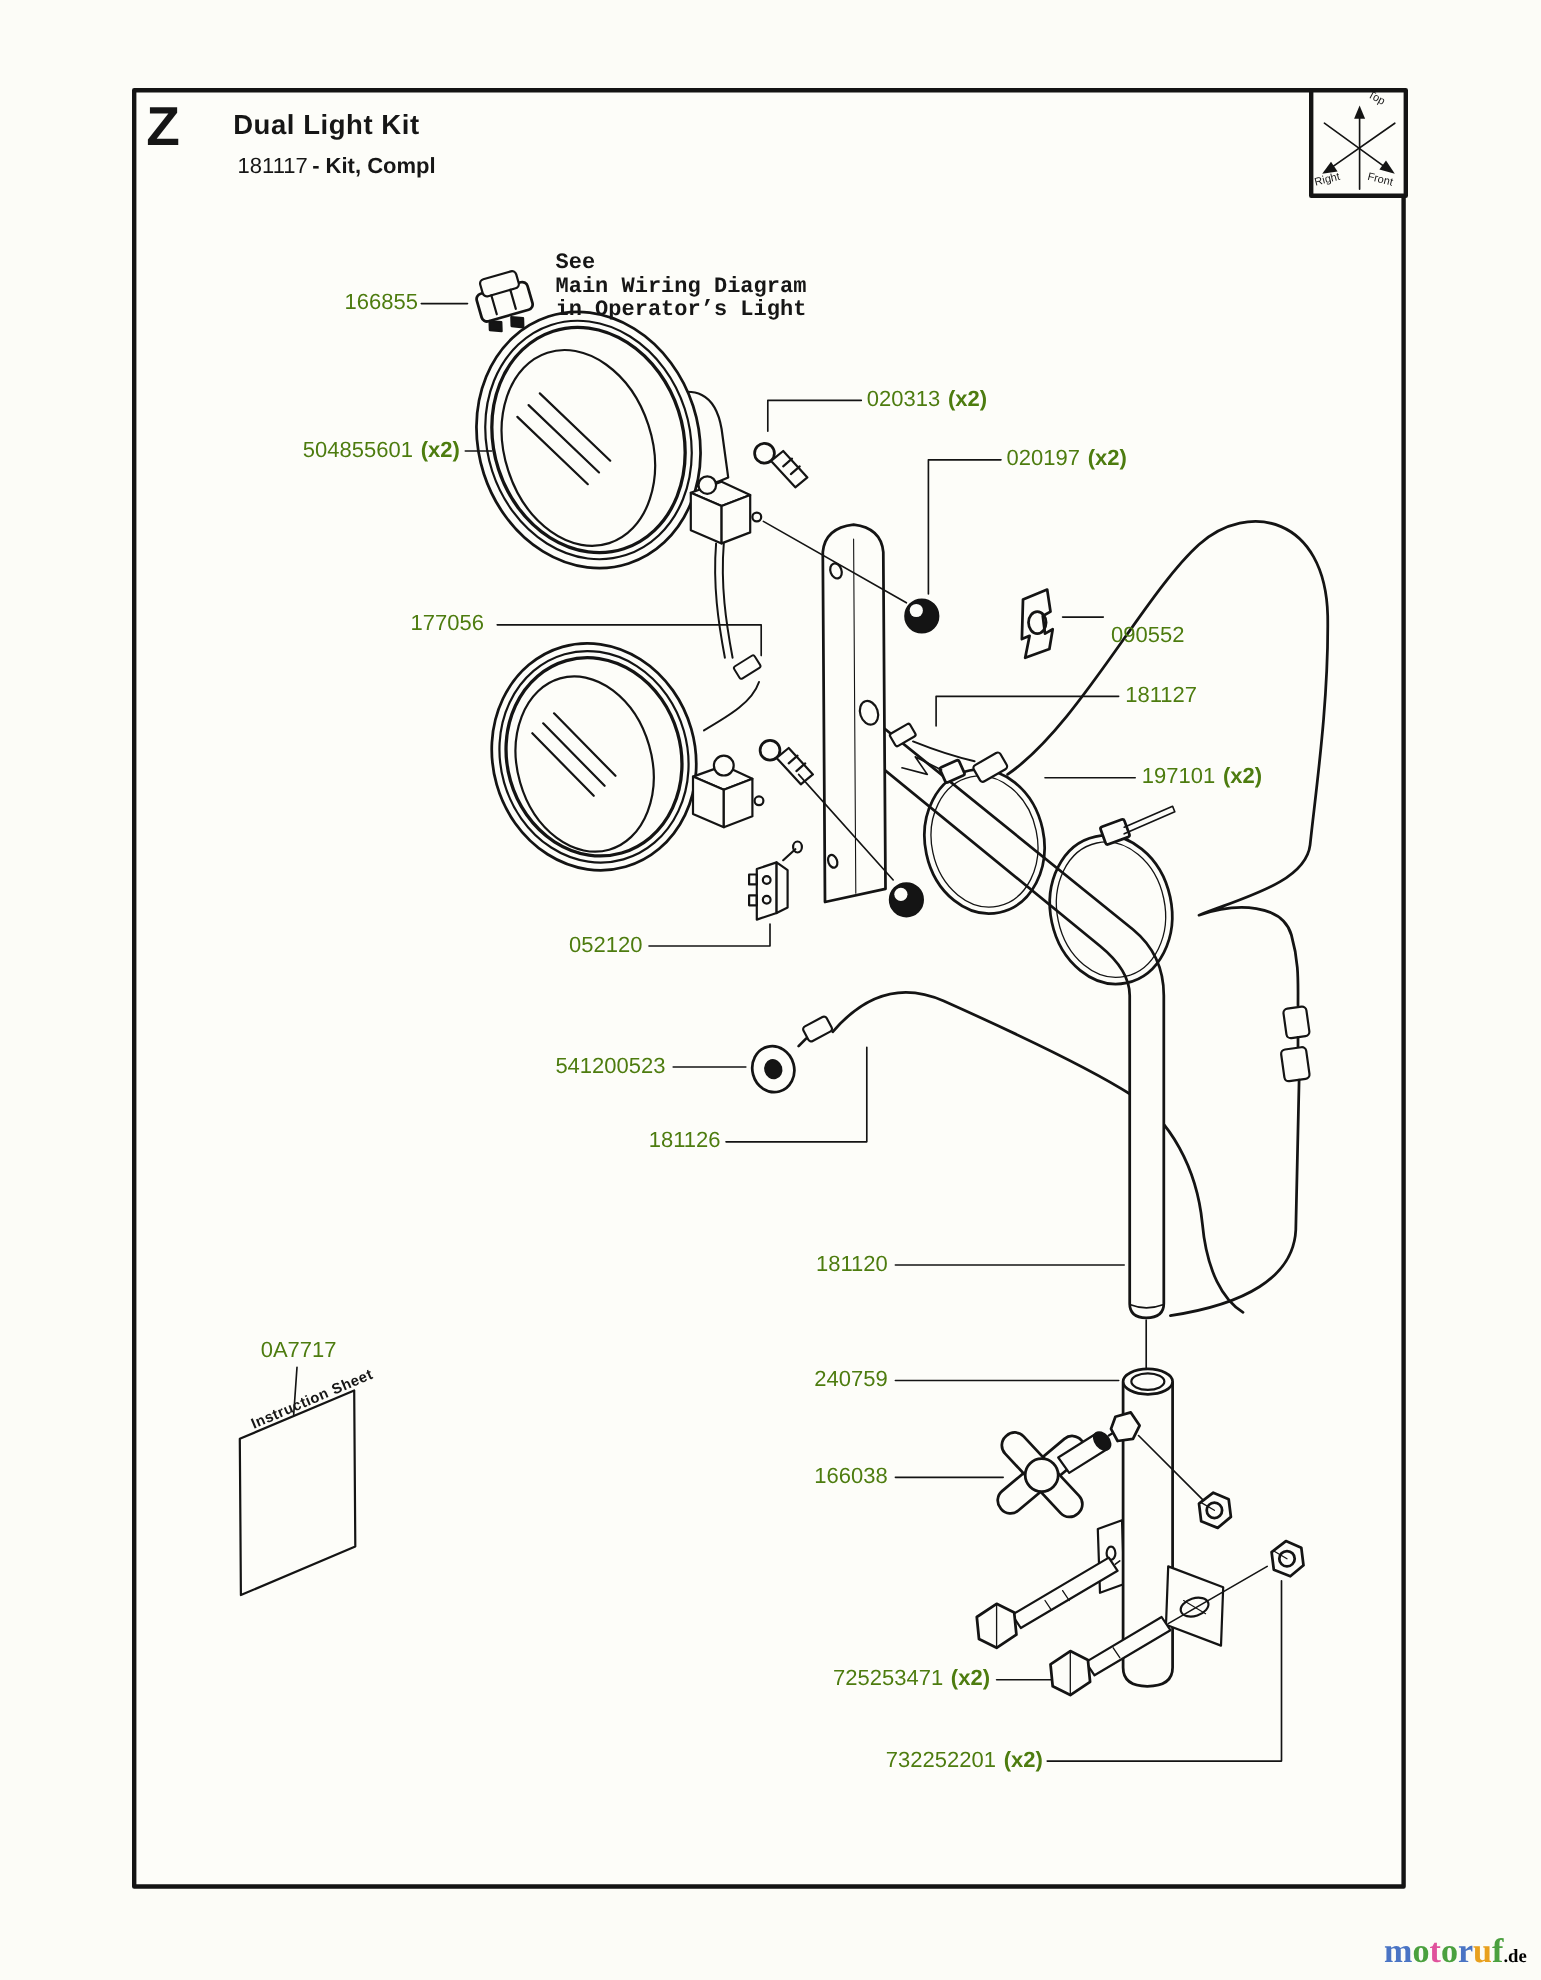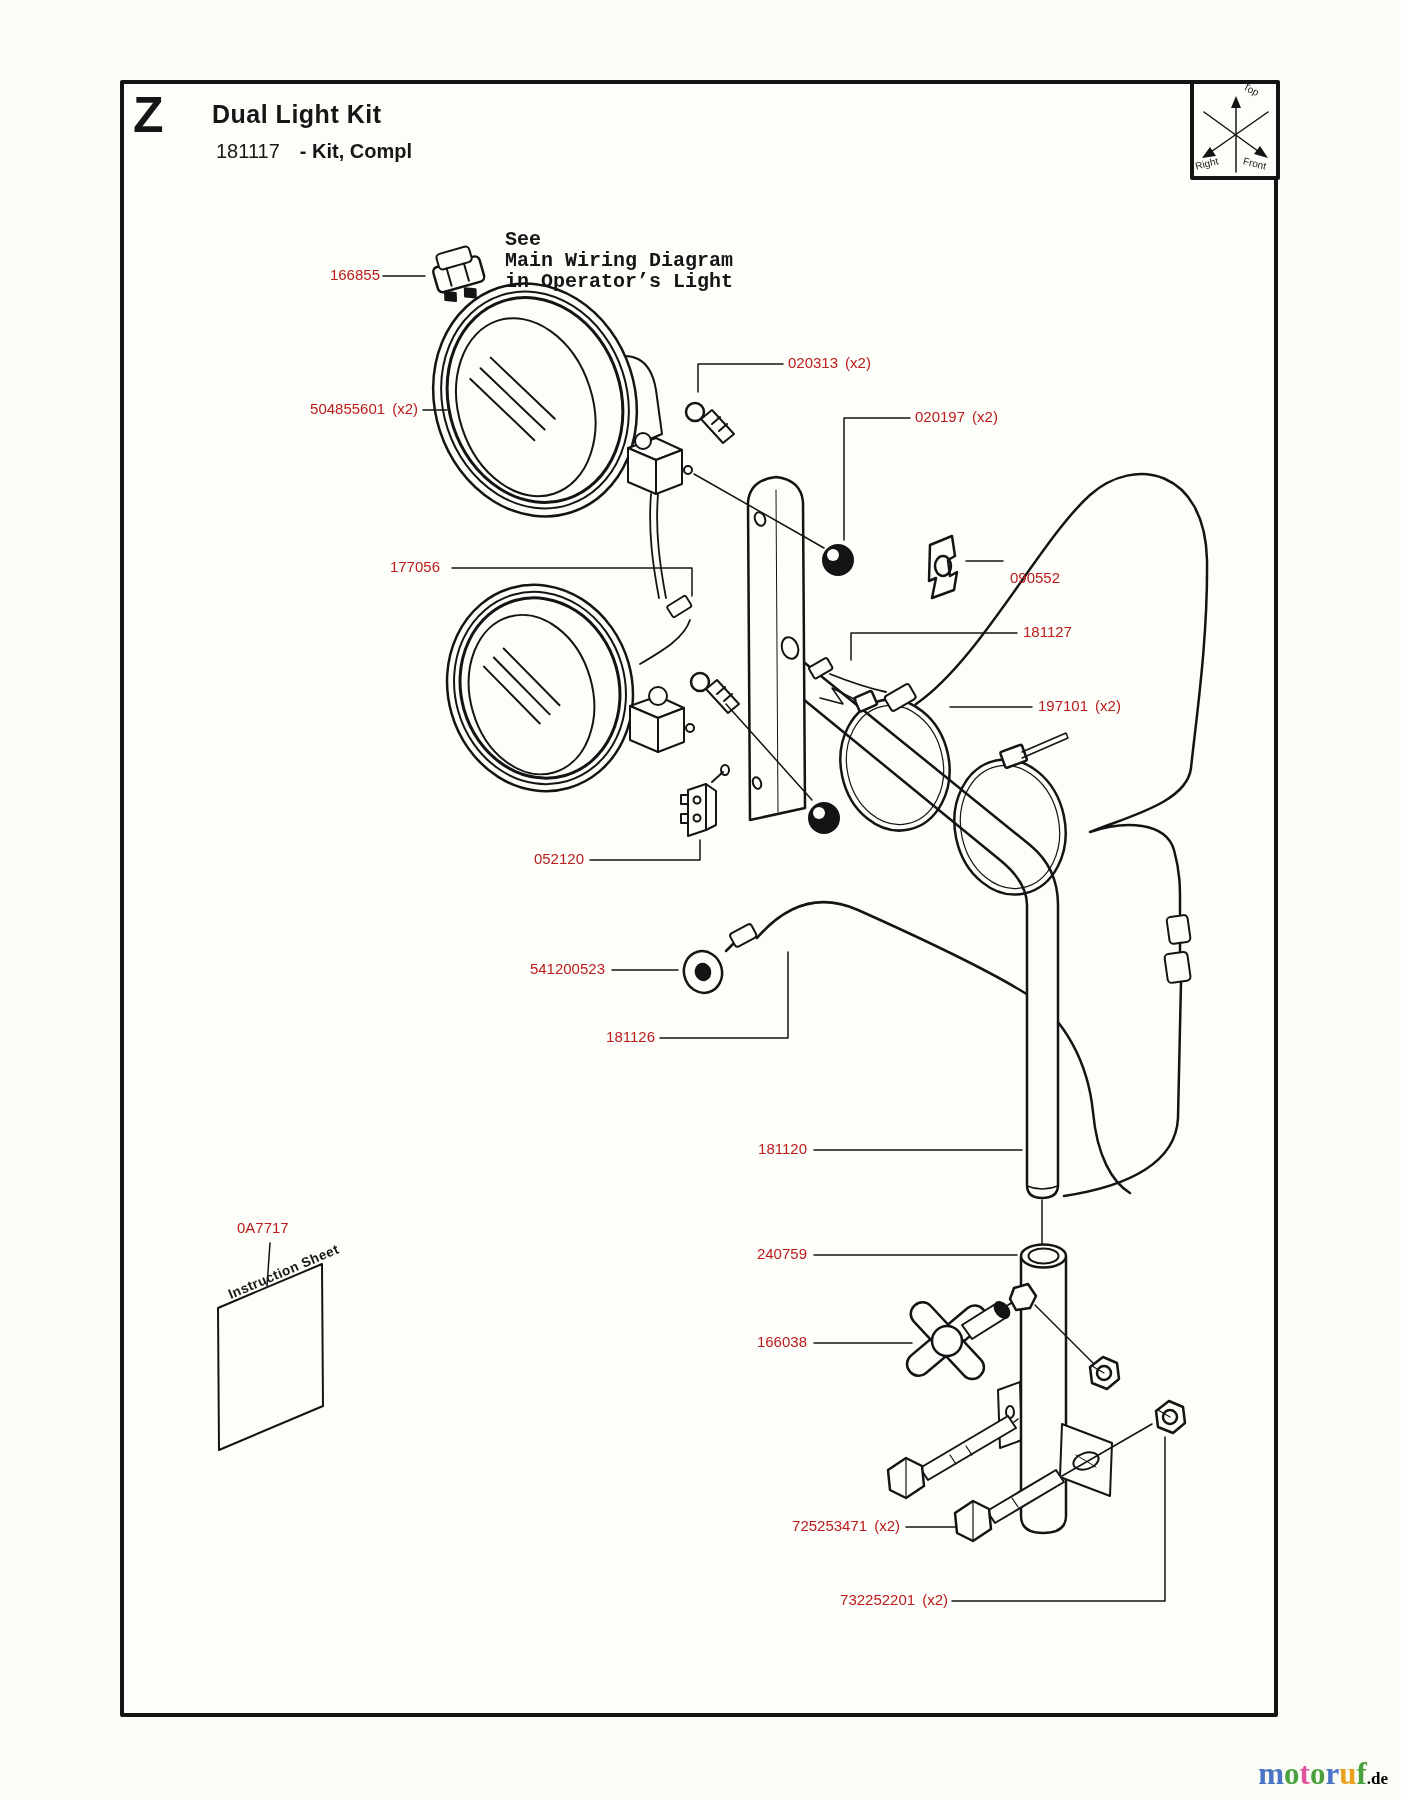--- a/index.html
+++ b/index.html
@@ -3,28 +3,28 @@
 <meta charset="utf-8">
 <style>
   html,body{margin:0;padding:0;}
   body{
     width:1401px;height:1800px;position:relative;
     background:#fcfcf7;
     font-family:"Liberation Sans", sans-serif;
     color:#161616;overflow:hidden;
   }
   #art{position:absolute;left:0;top:0;}
-  .lbl{position:absolute;font-size:15px;line-height:24px;white-space:nowrap;color:#b91c1c;}
+  .lbl{position:absolute;font-size:20px;line-height:24px;white-space:nowrap;color:#4d7c0f;}
   .ra{width:240px;text-align:right;}
-  .qty{font-weight:normal;margin-left:7px;margin-top:22px;}
+  .qty{font-weight:bold;margin-left:7px;margin-top:22px;}
   .qty:empty{display:none;margin:0;}
   .hdr-z{position:absolute;left:133px;top:86px;font-size:50px;font-weight:bold;}
   .hdr-title{position:absolute;left:212px;top:100px;font-size:25px;font-weight:bold;letter-spacing:0.5px;text-align:center;}
   .hdr-kit{position:absolute;left:216px;top:140px;font-size:20px;}
-  .hdr-kit .bold{font-weight:bold;margin-left:20px;}
+  .hdr-kit .bold{font-weight:bold;margin-left:4px;}
   .note{position:absolute;left:505px;top:229px;width:240px;text-align:left;
         font-size:20px;font-weight:bold;line-height:21px;font-family:Liberation Mono, monospace;}
   .sheet-label{position:absolute;left:226px;top:1288px;font-size:13.5px;font-weight:bold;
         transform:rotate(-23deg);transform-origin:left top;letter-spacing:0.5px;}
   .ax{position:absolute;font-size:10px;}
   .ax-top{left:1243px;top:84px;transform:rotate(28deg);}
   .ax-right{left:1195px;top:158px;transform:rotate(-14deg);}
   .ax-front{left:1243px;top:158px;transform:rotate(14deg);}
   .logo{position:absolute;left:1238px;top:1756px;width:150px;text-align:right;
         font-family:"Liberation Serif", serif;font-weight:bold;font-size:31px;letter-spacing:0px;}

